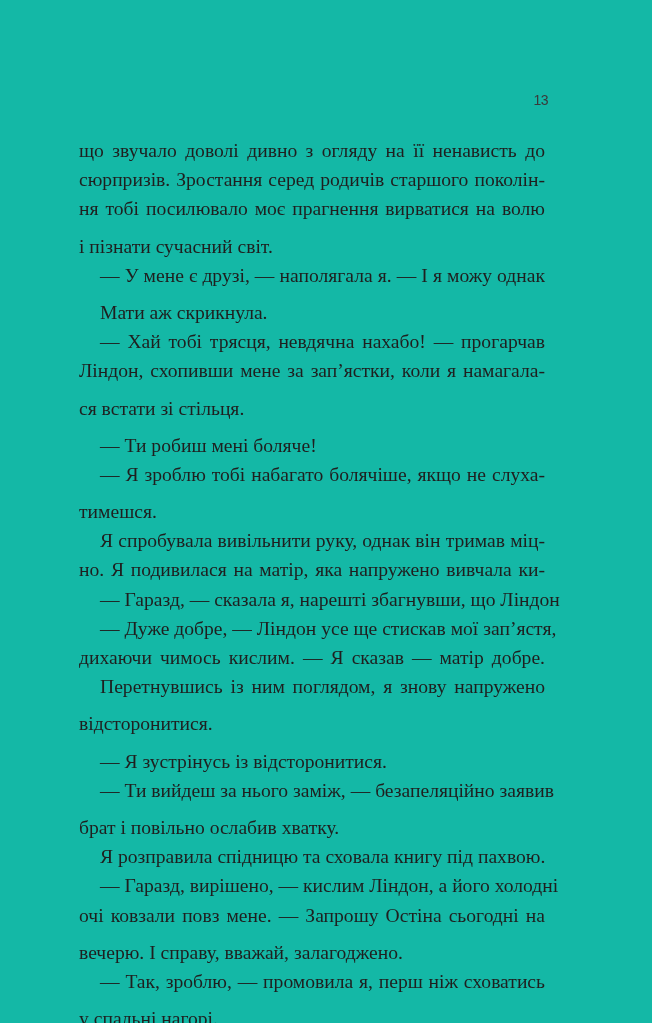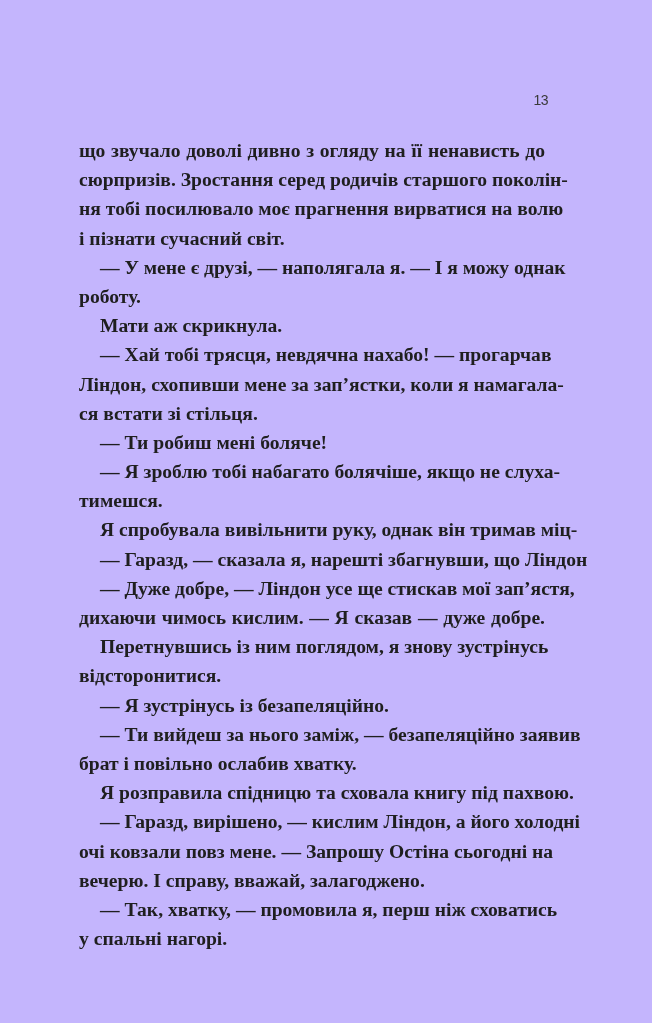--- a/index.html
+++ b/index.html
@@ -11,21 +11,21 @@
     width: 652px;
     height: 1023px;
     position: relative;
     overflow: hidden;
   }
   .page {
     position: absolute;
     left: 0; top: 0;
     width: 652px;
     height: 1023px;
-    background: #c4b5fd;
+    background: #14b8a6;
   }
   .page-number {
     position: absolute;
     left: 528px;
     top: 92px;
     width: 20px;
     text-align: right;
     font-family: "Liberation Sans", sans-serif;
     font-size: 14px;
     color: #3a3a3a;
@@ -40,57 +40,57 @@
     font-size: 19.6px;
     line-height: 29.2px;
     color: #1f1f1f;
   }
   .line {
     display: block;
     white-space: nowrap;
     text-align: justify;
     text-align-last: justify;
     height: 29.2px;
-    font-weight: bold;
   }
   .line.last {
     text-align-last: left;
+    margin-top: 8px;
   }
   .line.indent {
     padding-left: 21px;
   }
 </style>
 </head>
 <body>
 
 <div class="page">
   <div class="page-number">13</div>
   <div class="text-block" id="text-block">
       <span class="line">що звучало доволі дивно з огляду на її ненависть до</span>
       <span class="line">сюрпризів. Зростання серед родичів старшого поколін-</span>
       <span class="line">ня тобі посилювало моє прагнення вирватися на волю</span>
       <span class="line last">і пізнати сучасний світ.</span>
       <span class="line indent">— У мене є друзі, — наполягала я. — І я можу однак</span>
-      <span class="line last">роботу.</span>
       <span class="line indent last">Мати аж скрикнула.</span>
       <span class="line indent">— Хай тобі трясця, невдячна нахабо! — прогарчав</span>
       <span class="line">Ліндон, схопивши мене за зап’ястки, коли я намагала-</span>
       <span class="line last">ся встати зі стільця.</span>
       <span class="line indent last">— Ти робиш мені боляче!</span>
       <span class="line indent">— Я зроблю тобі набагато болячіше, якщо не слуха-</span>
       <span class="line last">тимешся.</span>
       <span class="line indent">Я спробувала вивільнити руку, однак він тримав міц-</span>
+      <span class="line">но. Я подивилася на матір, яка напружено вивчала ки-</span>
       <span class="line indent">— Гаразд, — сказала я, нарешті збагнувши, що Ліндон</span>
       <span class="line indent">— Дуже добре, — Ліндон усе ще стискав мої зап’ястя,</span>
-      <span class="line">дихаючи чимось кислим. — Я сказав — дуже добре.</span>
-      <span class="line indent">Перетнувшись із ним поглядом, я знову зустрінусь</span>
+      <span class="line">дихаючи чимось кислим. — Я сказав — матір добре.</span>
+      <span class="line indent">Перетнувшись із ним поглядом, я знову напружено</span>
       <span class="line last">відсторонитися.</span>
-      <span class="line indent last">— Я зустрінусь із безапеляційно.</span>
+      <span class="line indent last">— Я зустрінусь із відсторонитися.</span>
       <span class="line indent">— Ти вийдеш за нього заміж, — безапеляційно заявив</span>
       <span class="line last">брат і повільно ослабив хватку.</span>
       <span class="line indent">Я розправила спідницю та сховала книгу під пахвою.</span>
       <span class="line indent">— Гаразд, вирішено, — кислим Ліндон, а його холодні</span>
       <span class="line">очі ковзали повз мене. — Запрошу Остіна сьогодні на</span>
       <span class="line last">вечерю. І справу, вважай, залагоджено.</span>
-      <span class="line indent">— Так, хватку, — промовила я, перш ніж сховатись</span>
+      <span class="line indent">— Так, зроблю, — промовила я, перш ніж сховатись</span>
       <span class="line last">у спальні нагорі.</span>
     </div>
 </div>
 
 </body></html>

